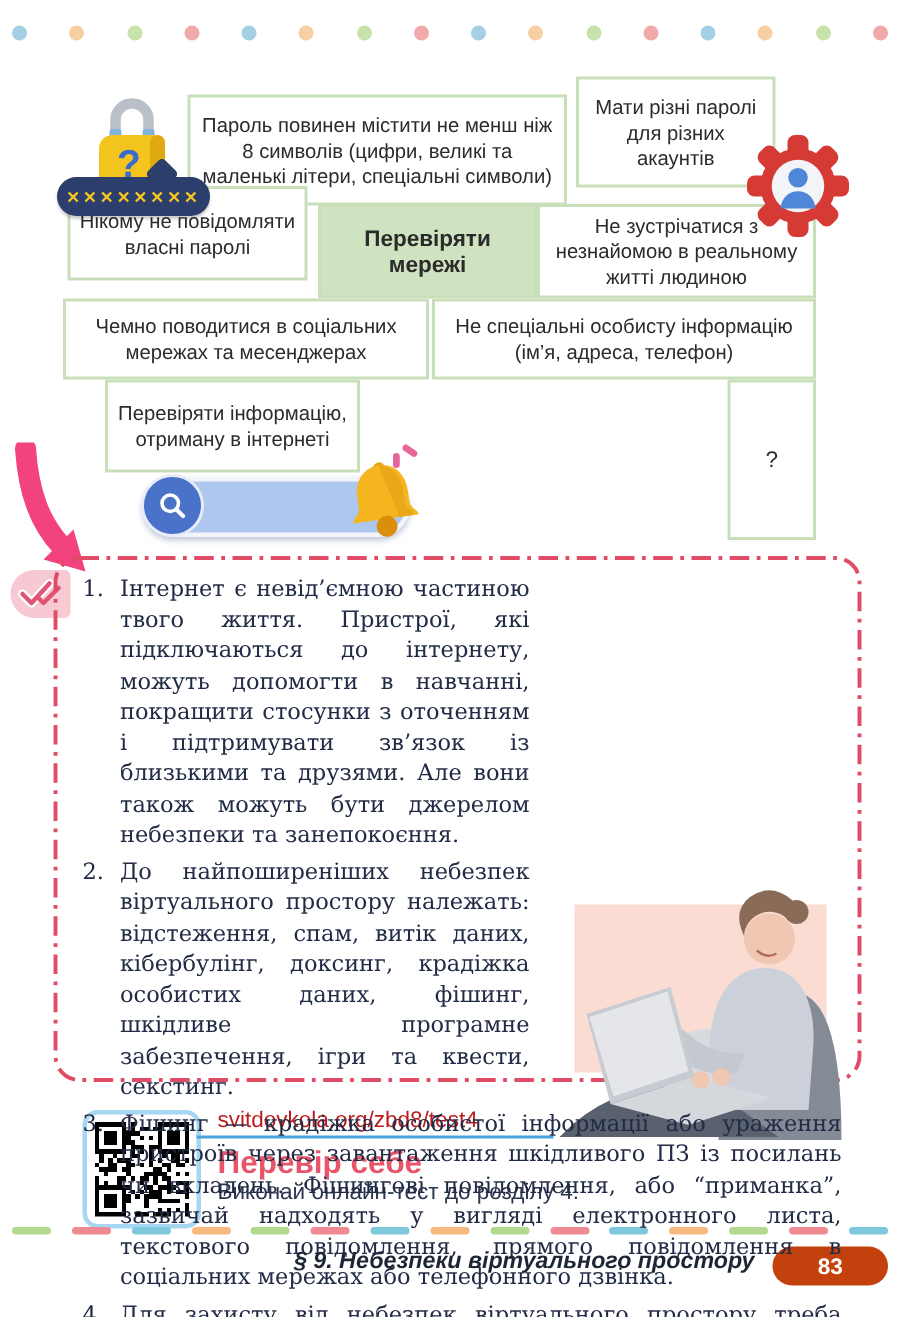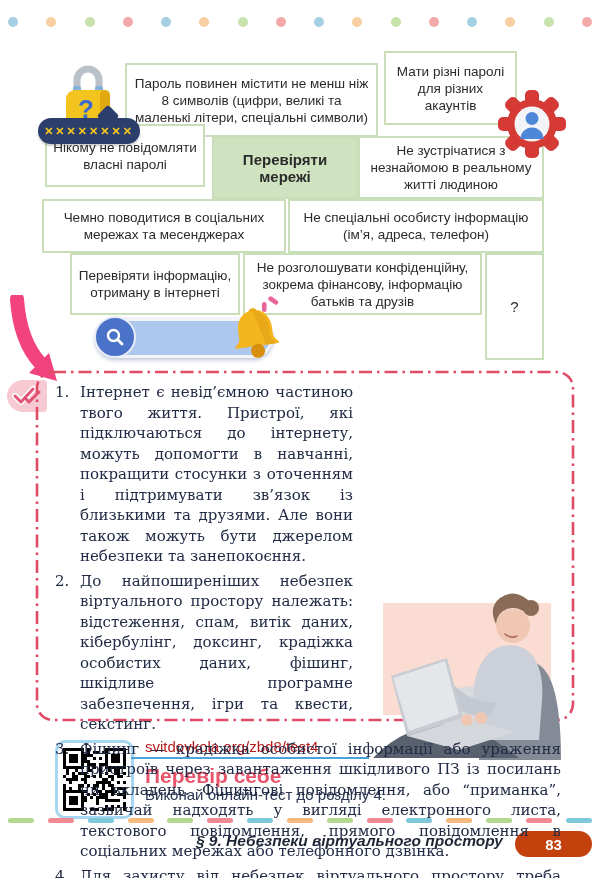--- a/index.html
+++ b/index.html
@@ -100,23 +100,20 @@
         <span>Не зустрічатися з незнайомою в реальному житті людиною</span>
       </div>
     <div class="dbox" style="left:42px;top:199px;width:244px;height:54px;">
         <span>Чемно поводитися в соціальних мережах та месенджерах</span>
       </div>
     <div class="dbox" style="left:288px;top:199px;width:256px;height:54px;">
         <span>Не спеціальні особисту інформацію (ім’я, адреса, телефон)</span>
       </div>
     <div class="dbox" style="left:70px;top:253px;width:170px;height:62px;">
         <span>Перевіряти інформацію, отриману в інтернеті</span>
-      </div>
-    <div class="dbox" style="left:243px;top:253px;width:239px;height:62px;">
-        <span>Не розголошувати конфіденційну, зокрема фінансову, інформацію батьків та друзів</span>
       </div>
     <div class="dbox qmark" style="left:485px;top:253px;width:59px;height:107px;">
         <span>?</span>
       </div>
 
     <svg width="62" height="72" viewBox="0 0 62 72" style="position:absolute;left:56px;top:58px;">
       <path d="M21 34 v-12 a11 11 0 0 1 22 0 v12" fill="none" stroke="#b9c0c8" stroke-width="7" stroke-linecap="round"></path>
       <rect x="17" y="28" width="8" height="8" rx="2" fill="#7fb3dc"></rect>
       <rect x="39" y="28" width="8" height="8" rx="2" fill="#7fb3dc"></rect>
       <rect x="10" y="32" width="44" height="38" rx="9" fill="#f3c41d"></rect>

